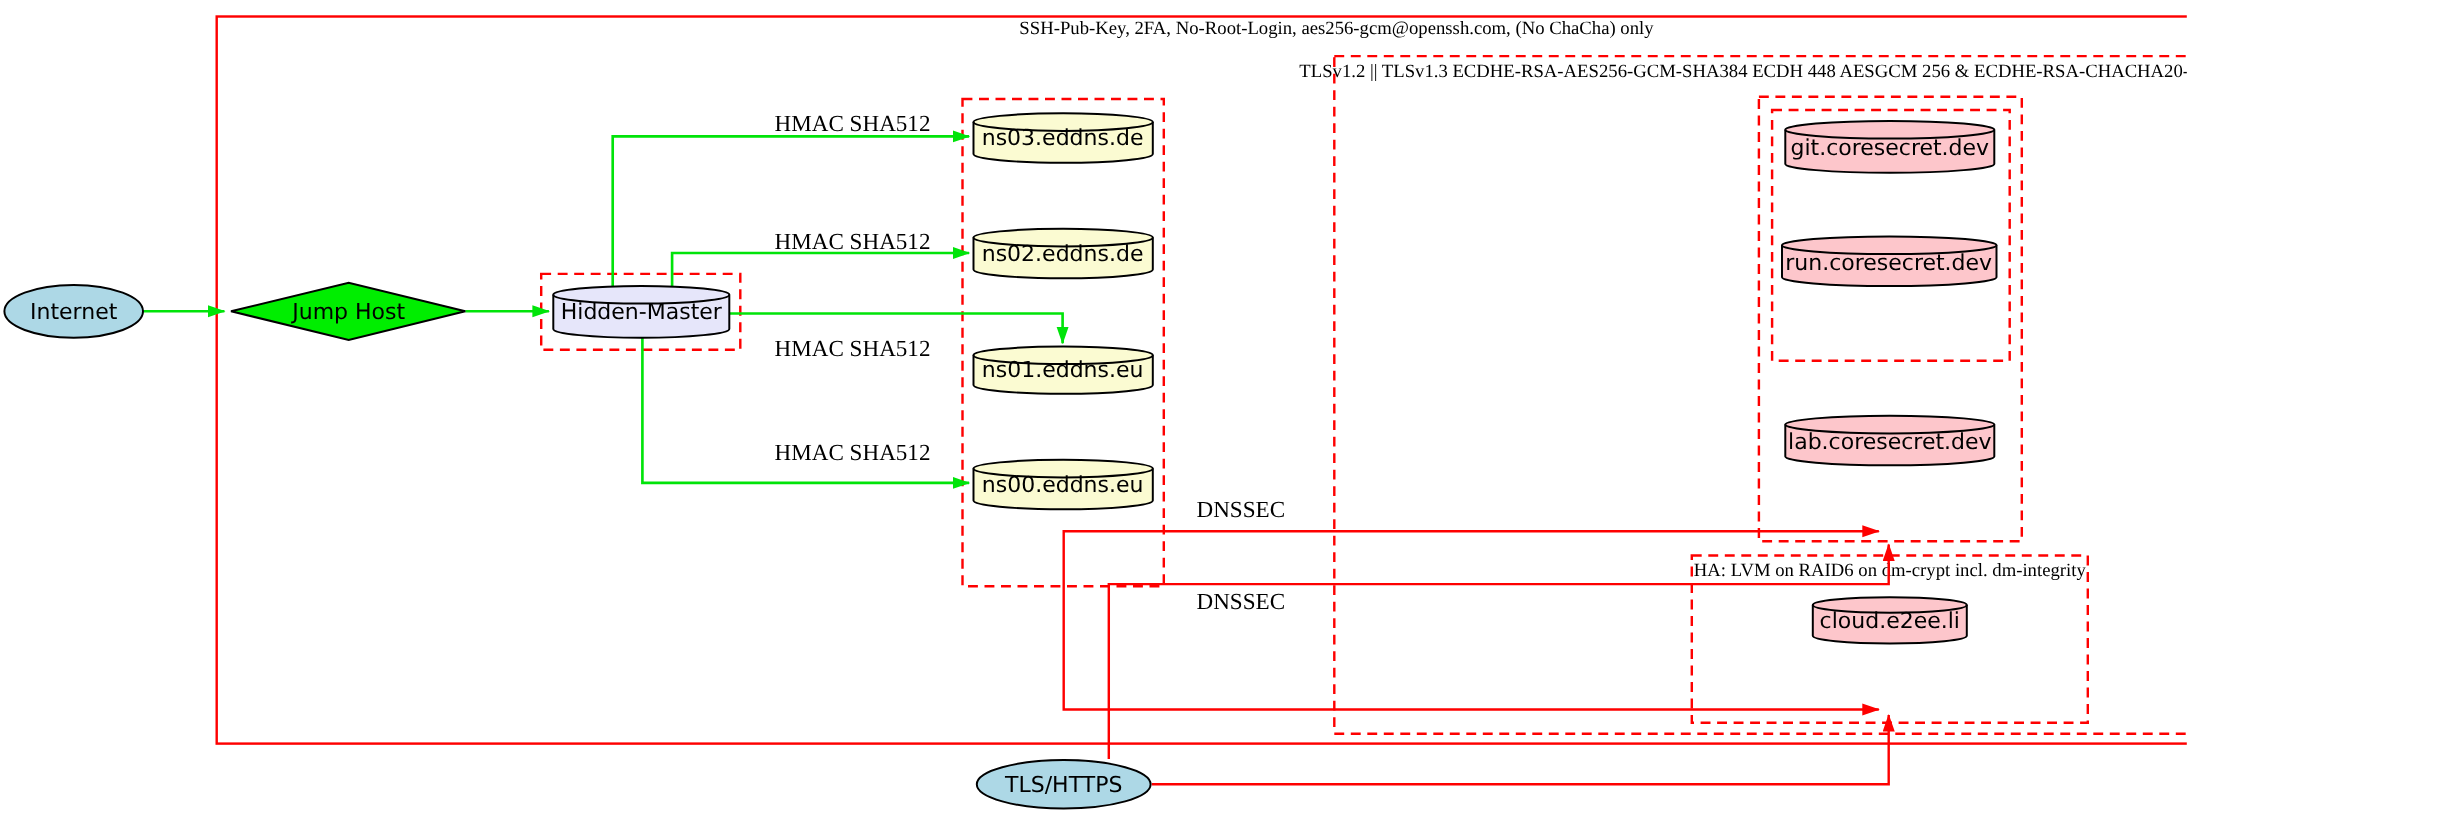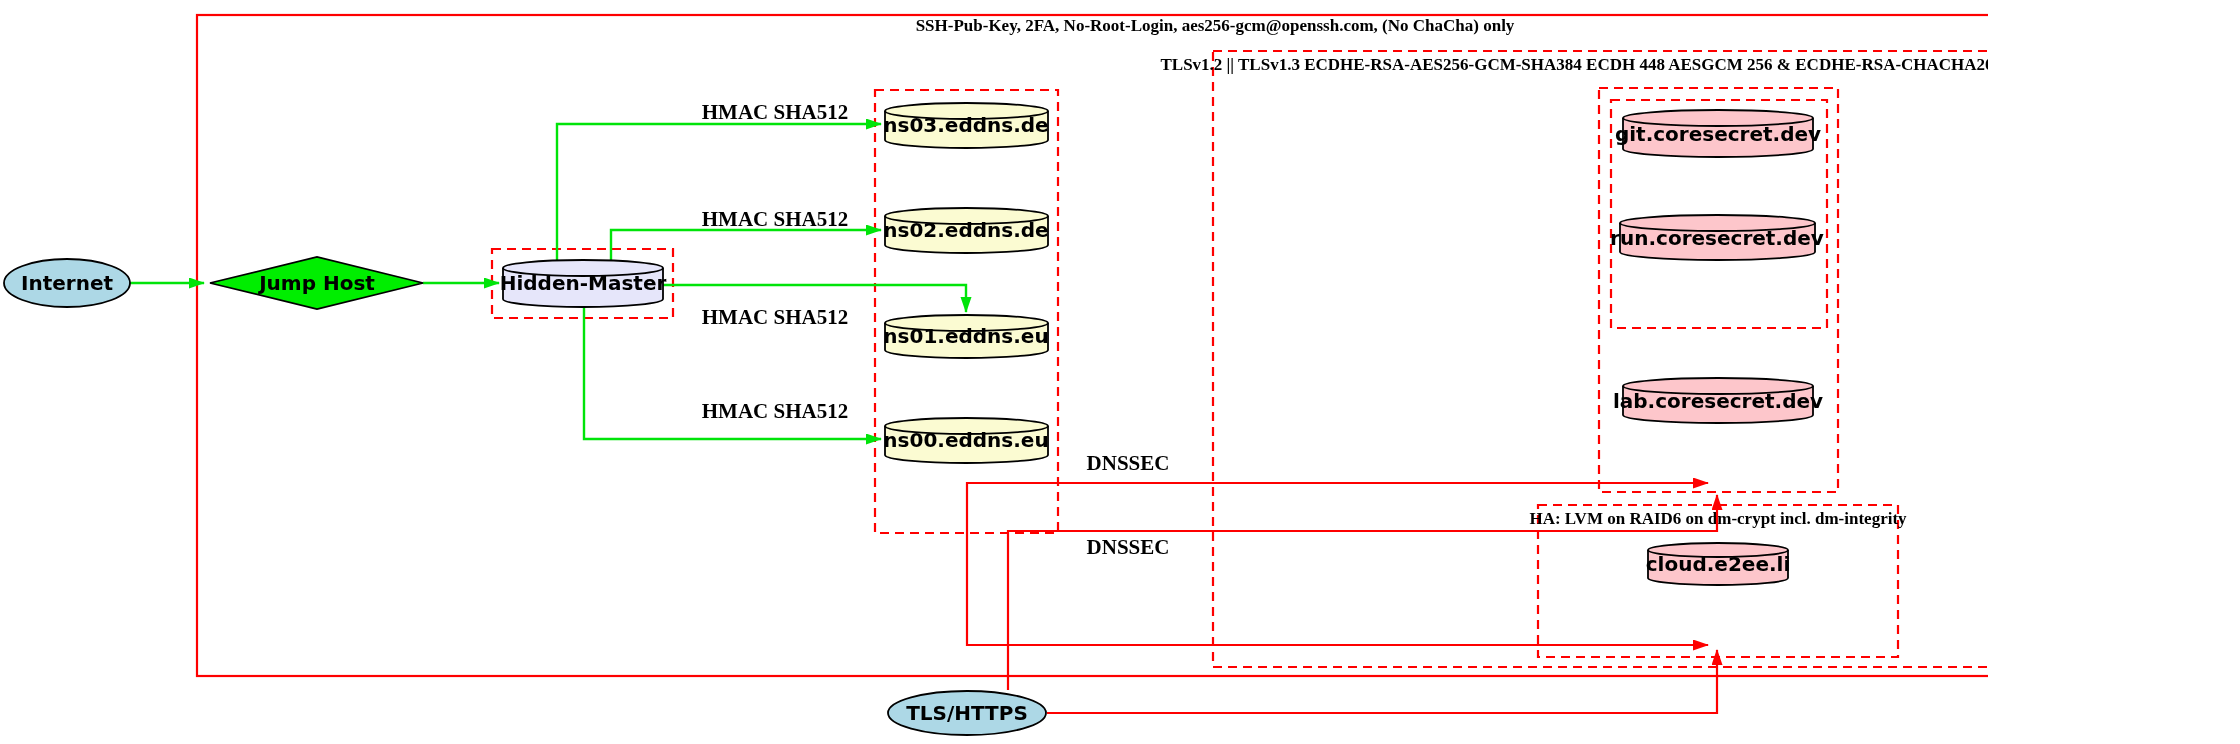--- a/index.html
+++ b/index.html
@@ -1,16 +1,16 @@
 <!DOCTYPE html>
 <html style="--edge_green: #00e409; --accent_red: #fe0000; --text: #000000; --bg: #ffffff;"><head>
 <meta charset="utf-8">
 <style>
   html,body{margin:0;padding:0;background:var(--bg,#fff);}
-  .stage{position:relative;width:1988px;height:744px;background:var(--bg,#ffffff);overflow:hidden;font-weight:bold;}
+  .stage{position:relative;width:1988px;height:744px;background:var(--bg,#ffffff);overflow:hidden;}
   svg{display:block;}
   
   .cl{fill:none;stroke:var(--accent_red,#f00);stroke-width:2.2;}
   .cl.dash{stroke-dasharray:9 6;}
   
   .eg{fill:none;stroke:var(--edge_green,#0f0);stroke-width:2.4;}
   .er{fill:none;stroke:var(--accent_red,#f00);stroke-width:2.2;}
   
   .shape{stroke:var(--text,#000);stroke-width:1.8;}
   .rim{fill:none;stroke:var(--text,#000);stroke-width:1.8;}

